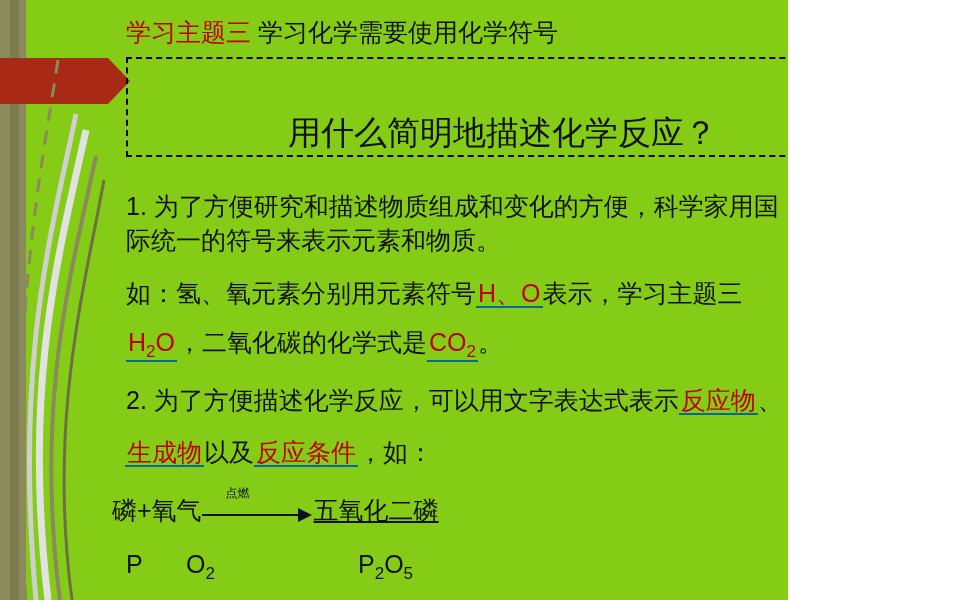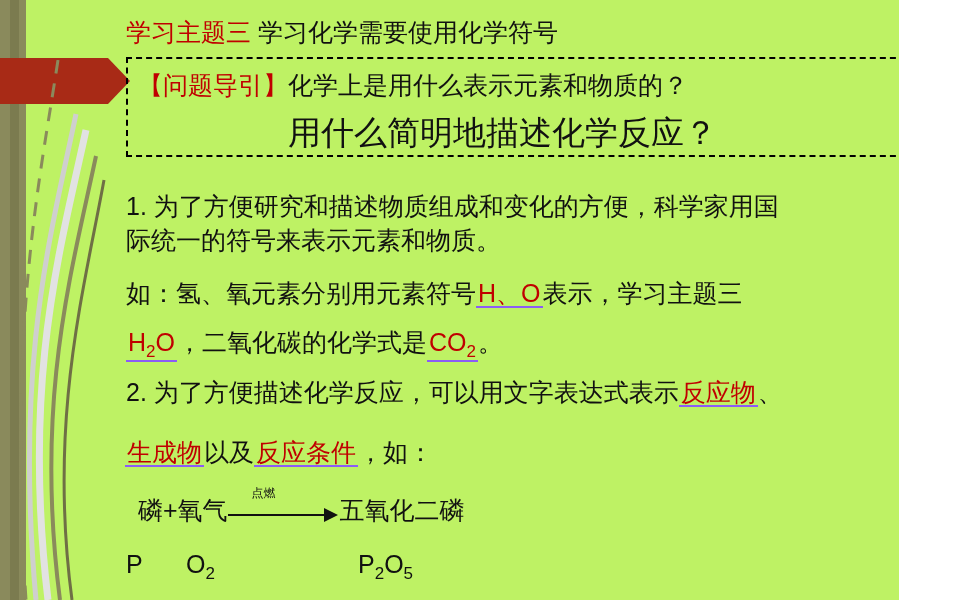--- a/index.html
+++ b/index.html
@@ -8,23 +8,23 @@
   }
   body {
     width: 960px;
     height: 600px;
     overflow: hidden;
     background: #ffffff;
     font-family: "Liberation Sans", sans-serif;
   }
   #slide {
     position: relative;
-    width: 899px;
-    height: 600px;
-    background: #bef264;
+    width: 788px;
+    height: 600px;
+    background: #84cc16;
     overflow: hidden;
   }
 
   
   .left-band {
     position: absolute;
     left: 0;
     top: 0;
     width: 26px;
     height: 600px;
@@ -113,41 +113,42 @@
     position: absolute;
     font-size: 25px;
     color: #111111;
     white-space: nowrap;
     line-height: 1.0;
   }
   .p1a { left: 126px; top: 178px; margin-top: 16px; }
   .p1b { left: 126px; top: 228px; }
   .p2a { left: 126px; top: 281px; }
   .p2b { left: 126px; top: 330px; }
-  .p3a { left: 126px; top: 380px; }
+  .p3a { left: 126px; top: 388px; }
   .p3b { left: 125px; top: 440px; }
   .blank-sp {
     display: inline-block;
-    border-bottom: 2px solid #8b5cf6;
+    border-bottom: 2px solid #0369a1;
     padding: 0 2px;
     color: #c00000;
   }
   .sub {
     font-size: 17px;
     vertical-align: sub;
   }
 
   
   .eq {
     position: absolute;
-    left: 138px;
+    left: 112px;
     top: 494px;
     font-size: 25px;
     color: #111111;
     white-space: nowrap;
+    text-decoration: underline;
   }
   .eq-left { display: inline-block; }
   .arrow-box {
     display: inline-block;
     position: relative;
     width: 112px;
     height: 30px;
     vertical-align: middle;
   }
   .arrow-cond {
@@ -205,23 +206,20 @@
       <path d="M96 96 C 72 210, 34 340, 60 540" stroke="#8a8a5c" stroke-width="4" fill="none"></path>
       <path d="M104 120 C 84 230, 48 360, 72 540" stroke="#6f6f45" stroke-width="3" fill="none"></path>
     </svg>
   </div>
 
   <div class="title-line">
     <span class="em">学习主题三</span><span>  学习化学需要使用化学符号</span>
   </div>
 
   <div class="box">
-    <div class="box-l1">
-      <span class="em">【问题导引】</span><span>化学上是用什么表示元素和物质的？</span>
-    </div>
     <div class="box-l2">用什么简明地描述化学反应？</div>
   </div>
 
   <div class="para p1a">1. 为了方便研究和描述物质组成和变化的方便，科学家用国</div>
   <div class="para p1b">际统一的符号来表示元素和物质。</div>
 
   <div class="para p2a">
     <span>如：氢、氧元素分别用元素符号</span><span class="blank-sp">H、O</span><span>表示，学习主题三</span>
   </div>
 

